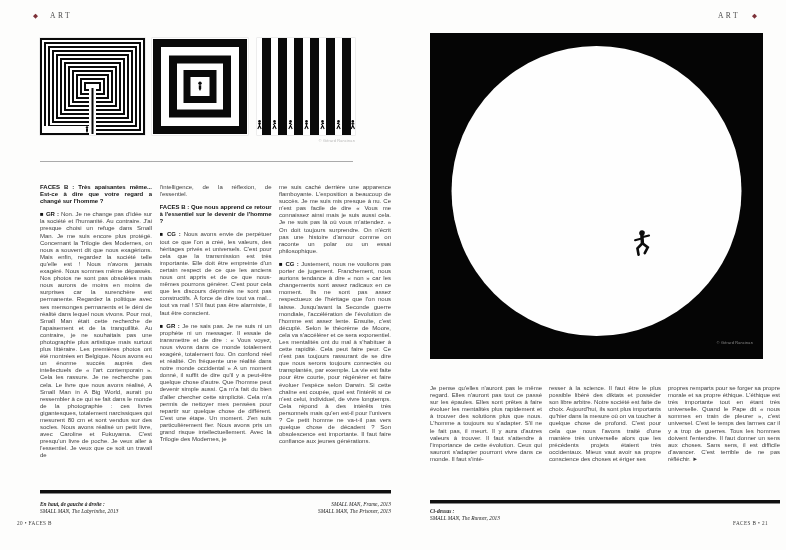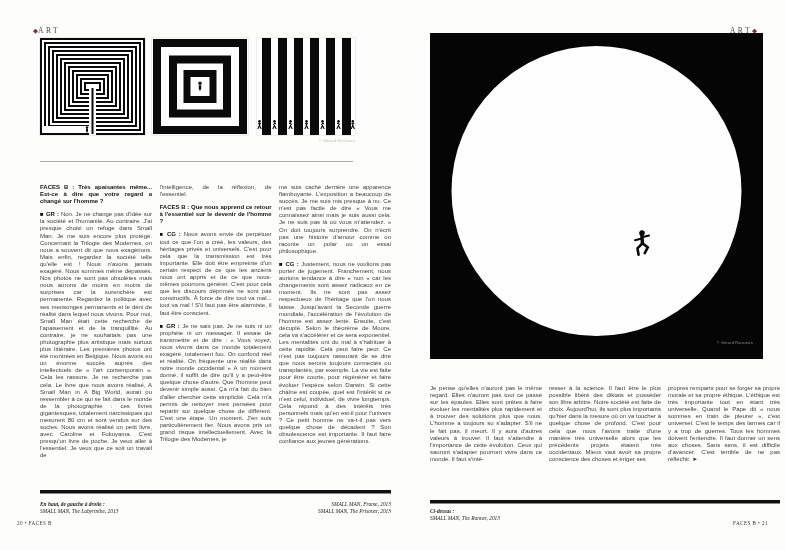--- a/index.html
+++ b/index.html
@@ -1,21 +1,21 @@
 <!DOCTYPE html>
 <html><head>
 <meta charset="utf-8">
 <style>
   html,body{margin:0;padding:0;background:#e8e8e6;}
   .spread{position:relative;width:786px;height:550px;background:#fdfdfc;overflow:hidden;
           font-family:"Liberation Sans",sans-serif;color:#3d3d3d;}
   .abs{position:absolute;}
   
   .kicker{font-family:"Liberation Serif",serif;font-size:7.5px;letter-spacing:2.5px;color:#4a4a4a;
-          display:flex;align-items:center;gap:0;margin-top:15px;}
+          display:flex;align-items:center;gap:12px;}
   .diamond{color:#7d3138;font-size:6.5px;letter-spacing:0;}
   
   .art{background:#fff;box-shadow:0 0 0 0.5px #ddd;}
   
   .textcols{display:flex;justify-content:space-between;overflow:hidden;}
   .col{width:112px;overflow:hidden;text-align:justify;}
   .col p{margin:0 0 6px 0;font-size:6px;line-height:7.1px;}
   .col p.q{font-weight:bold;color:#141414;}
   .col p b{color:#141414;}
   

